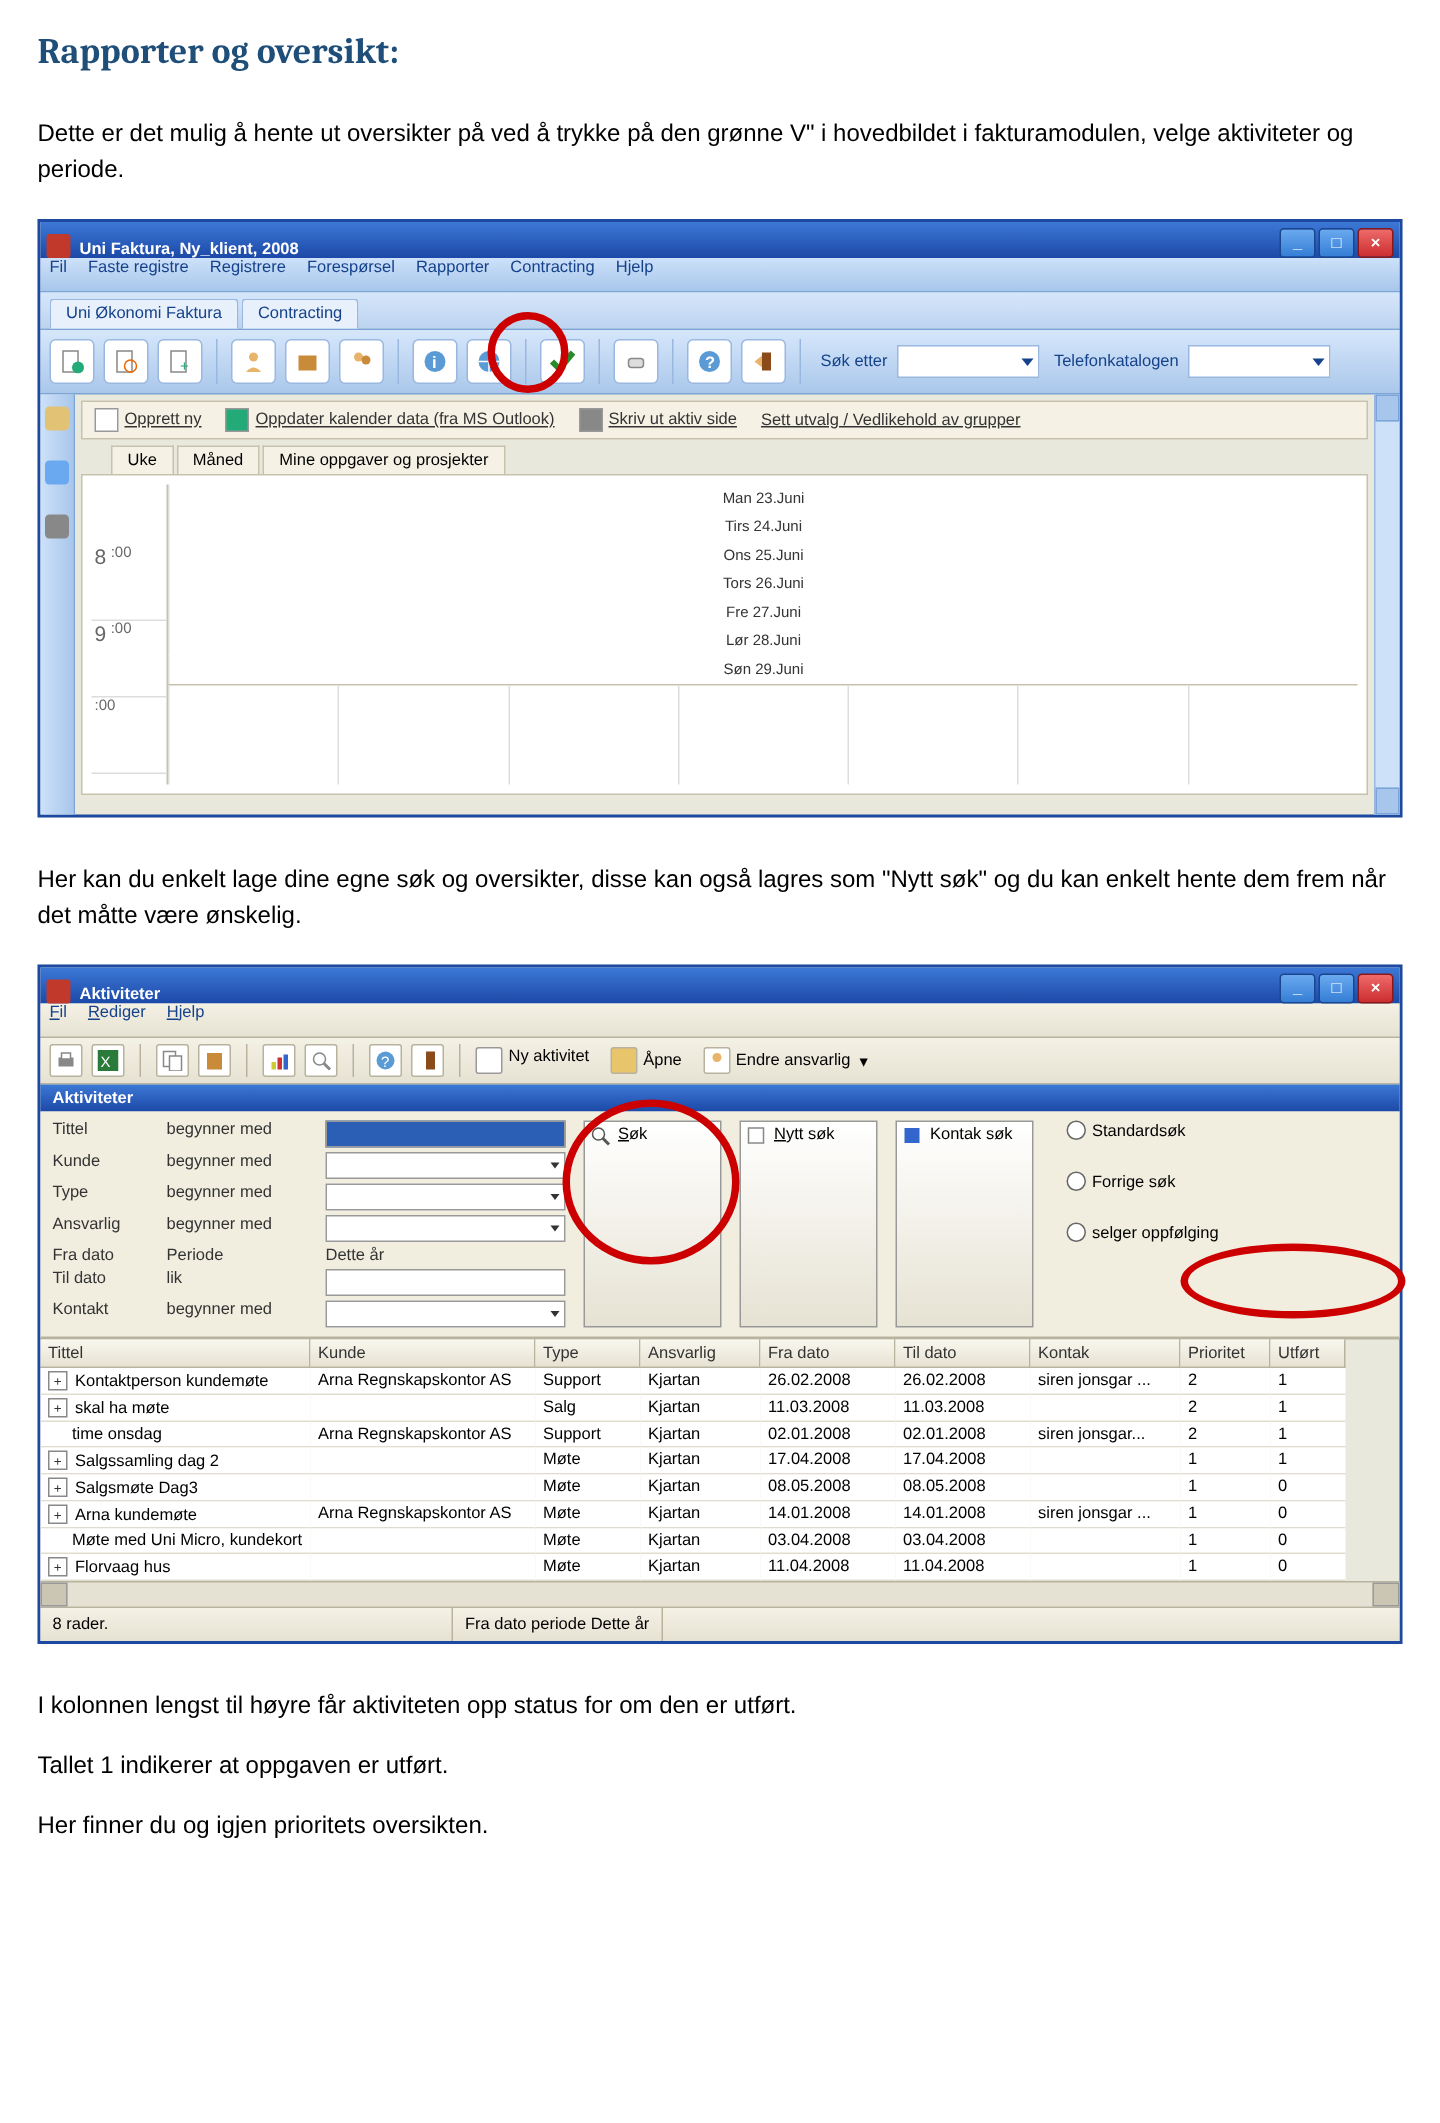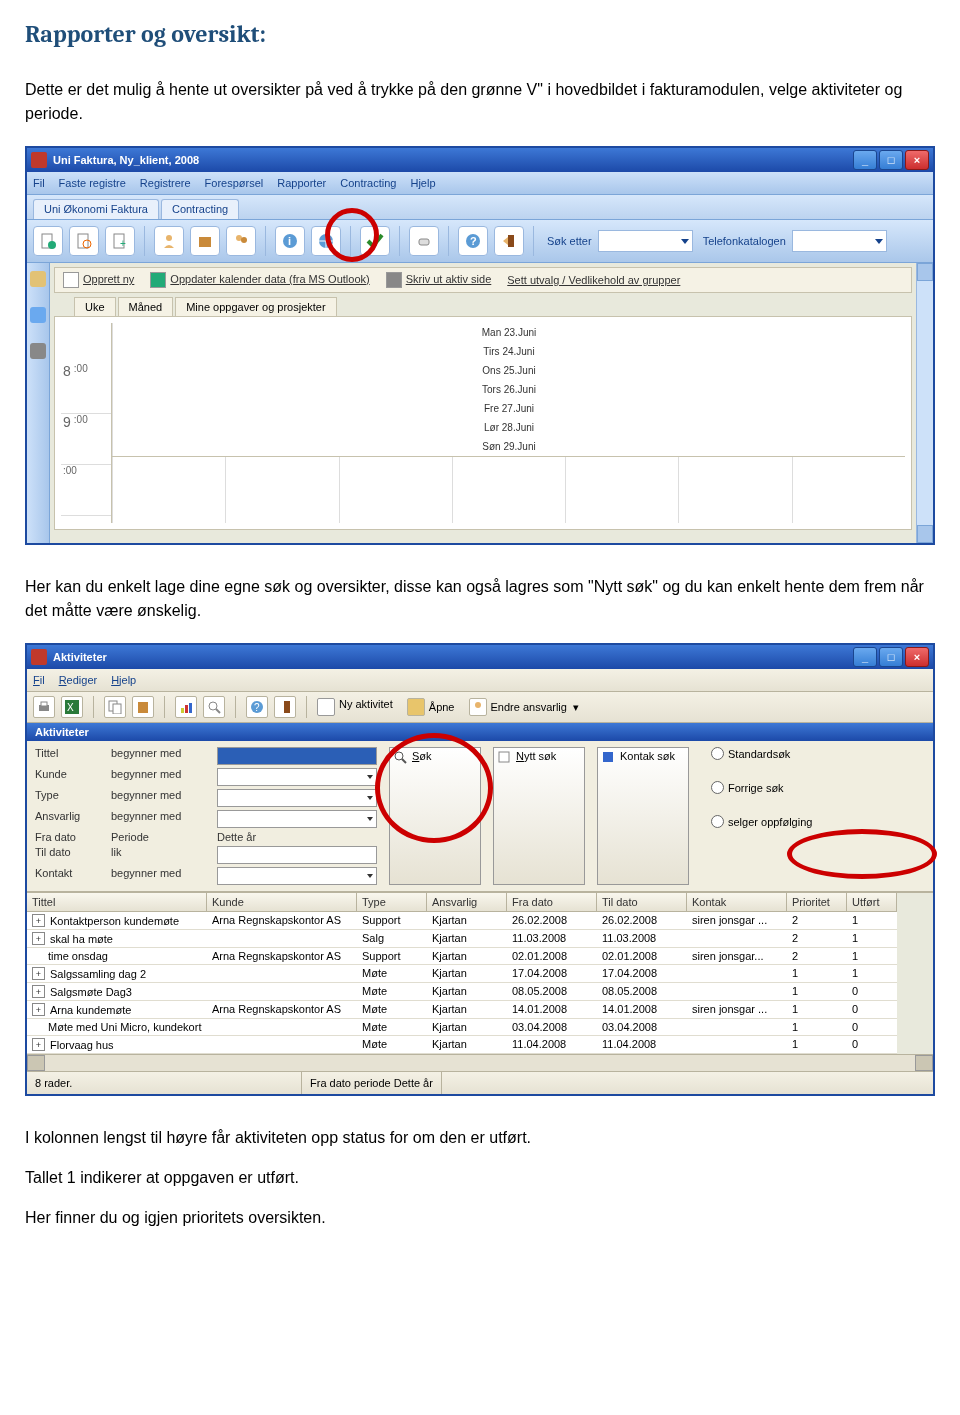--- a/index.html
+++ b/index.html
@@ -30,21 +30,21 @@
     margin-bottom: 30px;
     position: relative;
     font-family: Tahoma, Arial, sans-serif;
     font-size: 11px;
   }
   .titlebar {
     background: linear-gradient(to bottom, #3d78d6 0%, #1c49a8 100%);
     color: #fff;
     height: 24px;
     display: flex;
-    align-items: center;
+    align-items: flex-end;
     padding: 0 4px;
     font-weight: bold;
   }
   .titlebar .appicon {
     width: 16px; height:16px;
     background:#c0392b;
     border-radius:2px;
     margin-right:6px;
     display:inline-block;
   }
@@ -54,21 +54,21 @@
     width:22px; height:18px;
     background: linear-gradient(to bottom,#6aa9ef,#357ed5);
     border:1px solid #1a4690;
     border-radius:3px;
     display:flex; align-items:center; justify-content:center;
     color:#fff; font-weight:bold; font-size:11px;
   }
   .winbtn.close { background: linear-gradient(to bottom,#ef6a6a,#cc2e2e); border-color:#8a1818;}
   .menubar {
     background: linear-gradient(to bottom,#cde1f9,#a8c6eb);
-    height:22px; display:flex; align-items:center;
+    height:22px; display:flex; align-items:flex-start;
     padding:0 6px; gap:14px;
     border-bottom:1px solid #7ba5d8;
   }
   .menubar span { color:#15428b; }
   .menubar span u { text-decoration: underline; }
   .tabline {
     background: linear-gradient(to bottom,#d6e7fb,#bcd3ef);
     height:24px; display:flex; align-items:flex-end; padding:0 6px;
     border-bottom:1px solid #7ba5d8; gap:2px;
   }

